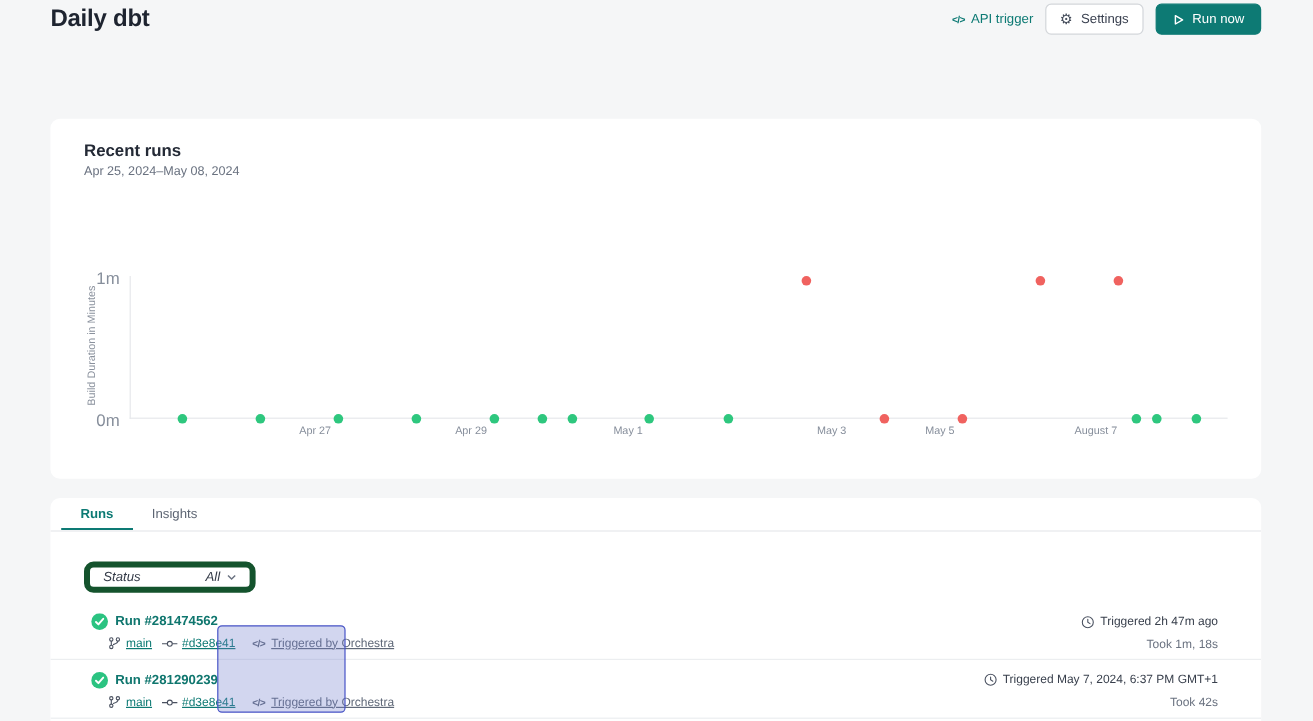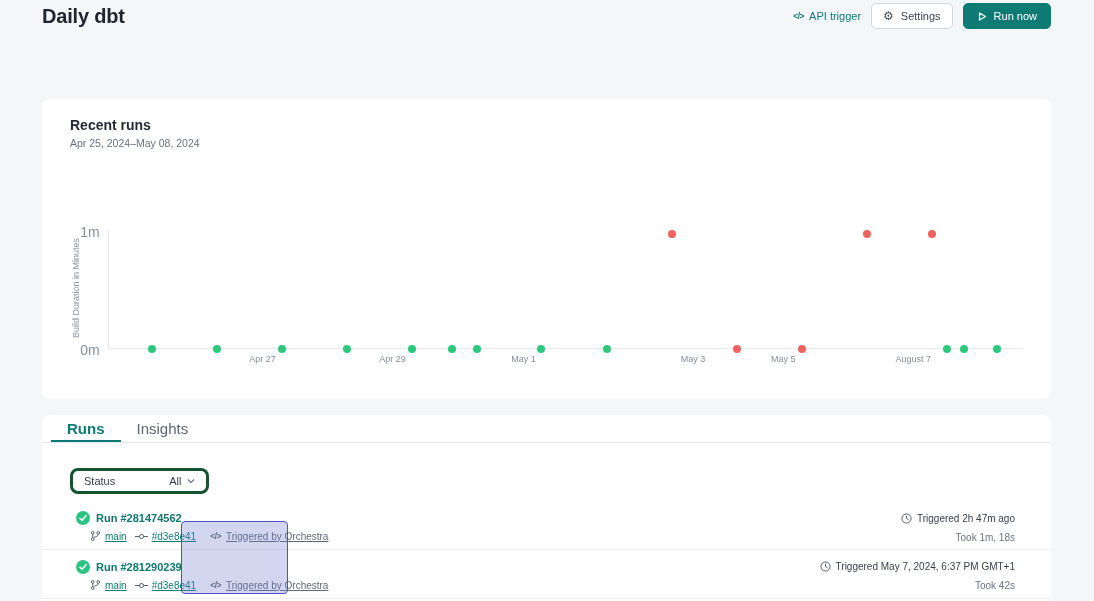--- a/index.html
+++ b/index.html
@@ -57,26 +57,26 @@
   .ylabel {
     position:absolute; left:-26px; top:184px; width:120px; text-align:center;
     transform:rotate(-90deg); font-size:9px; color:#8a919d;
   }
   .ytick { position:absolute; width:28px; text-align:center; font-size:14px; color:#868e9b; left:34px; }
   .ytick-1m { top:125px; } .ytick-0m { top:243px; }
   .xtick { position:absolute; top:255px; font-size:9px; color:#868e9b; transform:translateX(-50%); }
   .dot { position:absolute; width:8px; height:8px; border-radius:50%; cursor:pointer; }
   
   .tabs { display:flex; padding-left:9px; border-bottom:1px solid #e6e8eb; height:28px; }
-  .tab { padding:0 16px; font-size:15px; color:#5d6573; display:flex; align-items:center; cursor:pointer; }
+  .tab { padding:0 16px; font-size:11px; color:#5d6573; display:flex; align-items:center; cursor:pointer; }
   .tab.active { color:#0d7a74; font-weight:700; box-shadow:inset 0 -2px 0 #0d7a74; }
   .filter-btn {
     position:absolute; left:28px; top:53px; height:26px; padding:0 11px;
-    background:#fff; border:3px solid #14532d; border-radius:8px;
-    display:flex; align-items:center; gap:6px; font-size:11px; color:#353c49; cursor:pointer;
+    background:#fff; border:5px solid #14532d; border-radius:8px;
+    display:flex; align-items:center; gap:6px; font-size:11px; color:#353c49; cursor:pointer;font-style:italic;
   }
   .filter-label { color:#353c49; }
   .filter-value { color:#353c49;margin-left:48px; }
   .rows { position:absolute; left:0; top:90px; width:100%; }
   .run-row { position:relative; border-bottom:1px solid #eceef0; }
   .run-row-1 { height:45px; } .run-row-2 { height:49px; }
   .status-icon { position:absolute; left:34px; top:6px; }
   .run-row-2 .status-icon { top:10px; }
   .run-title { position:absolute; left:54px; top:7px; font-size:11px; font-weight:700; color:#0f766e; }
   .run-row-2 .run-title { top:11px; }

